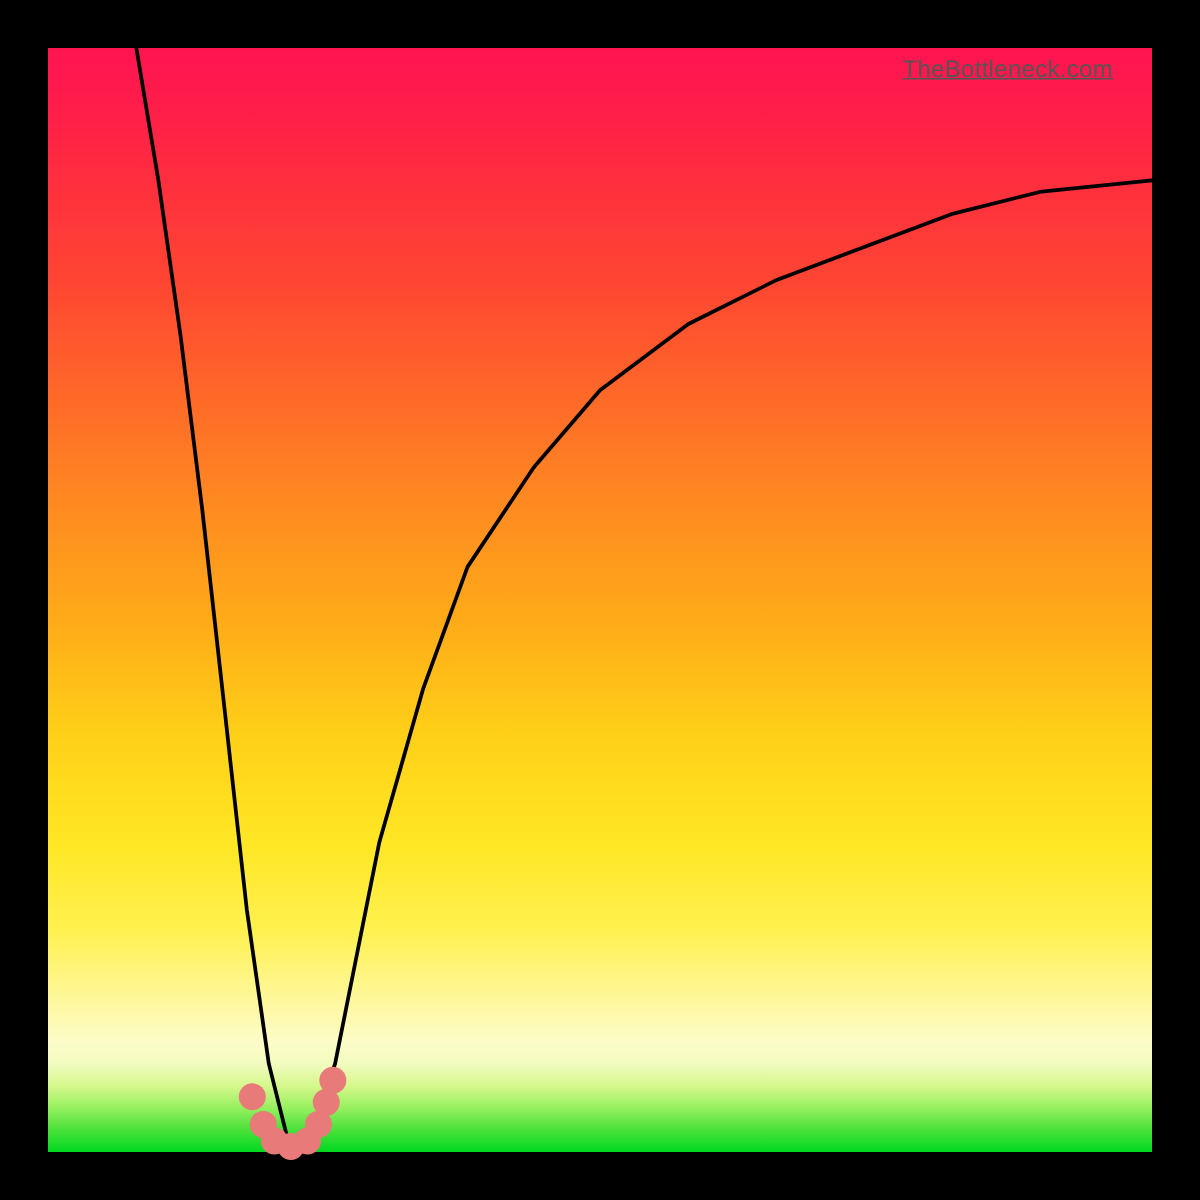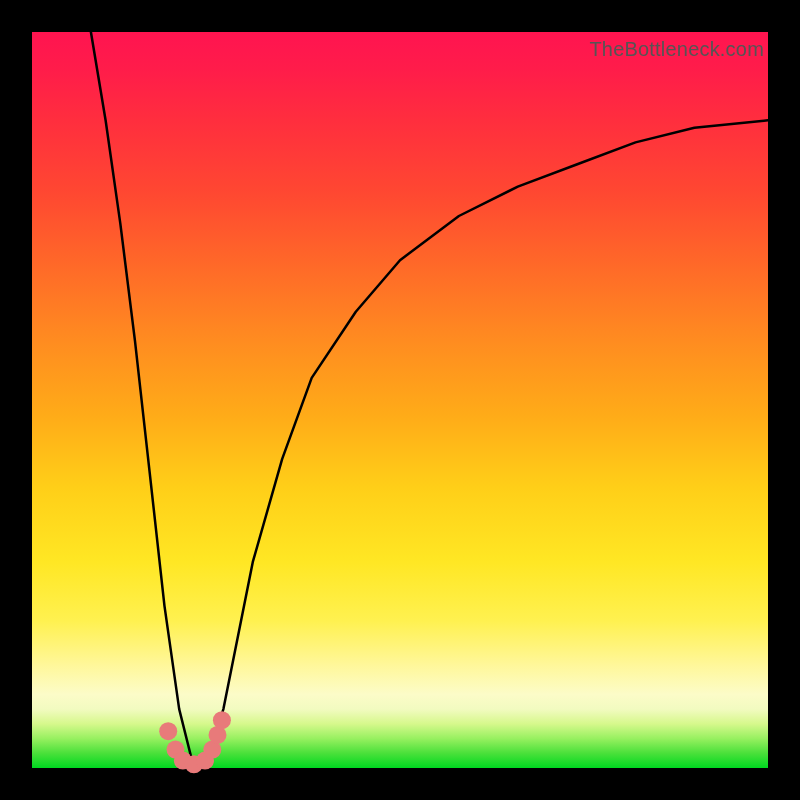--- a/index.html
+++ b/index.html
@@ -40,25 +40,26 @@
       #f2fbc0 92%,
       #d6f88c 94%,
       #97f060 96%,
       #4ae03a 98%,
       #00d820 100%
     );
   }
   .attribution {
     position: absolute;
     top: 6px;
-    right: 4px;
+    right: 26px;
     color: #555;
-    font-size: 20px;
+    font-size: 16px;
     letter-spacing: 0.2px;
     font-weight: 500;
+    text-decoration: underline;
   }
   svg.curve {
     position: absolute;
     left: 0; top: 0;
     width: 736px; height: 736px;
     overflow: visible;
   }
   .curve-path {
     fill: none;
     stroke: #000;

